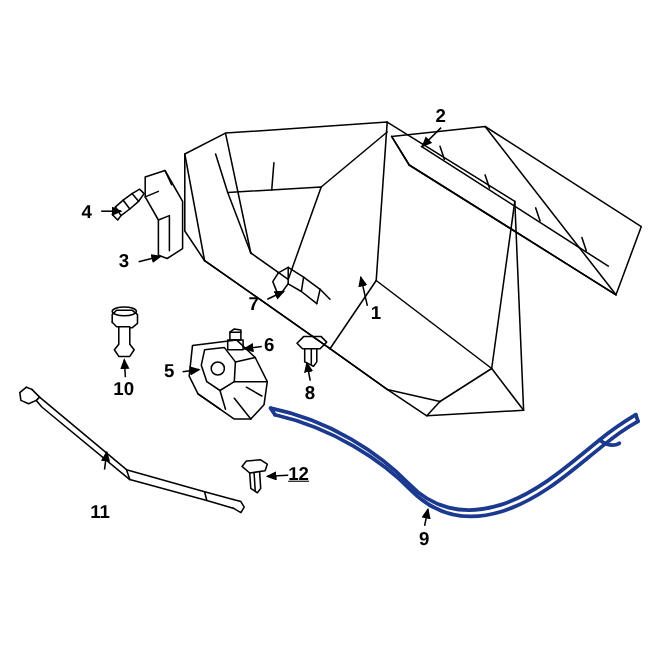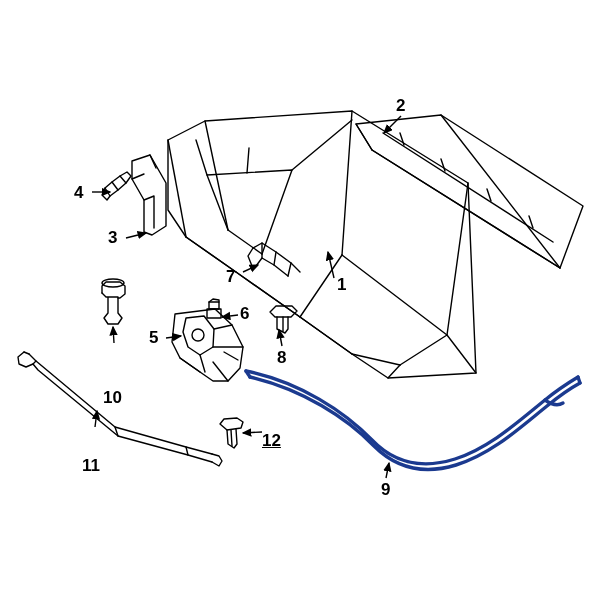--- a/index.html
+++ b/index.html
@@ -178,17 +178,17 @@
 
   <div class="callout-label" style="left:337px; top:276px;">1</div>
   <div class="callout-label" style="left:396px; top:97px;">2</div>
   <div class="callout-label" style="left:108px; top:229px;">3</div>
   <div class="callout-label" style="left:74px;  top:184px;">4</div>
   <div class="callout-label" style="left:149px; top:329px;">5</div>
   <div class="callout-label" style="left:240px; top:305px;">6</div>
   <div class="callout-label" style="left:226px; top:268px;">7</div>
   <div class="callout-label" style="left:277px; top:349px;">8</div>
   <div class="callout-label" style="left:381px; top:481px;">9</div>
-  <div class="callout-label" style="left:103px; top:345px;margin-top:44px;">10</div>
+  <div class="callout-label" style="left:103px; top:345px;">10</div>
   <div class="callout-label" style="left:82px;  top:429px;margin-top:28px;">11</div>
-  <div class="callout-label" style="left:262px; top:432px;text-decoration:underline;">12</div>
+  <div class="callout-label" style="left:262px; top:422px;text-decoration:underline;">12</div>
 
 </div>
 
 </body></html>

